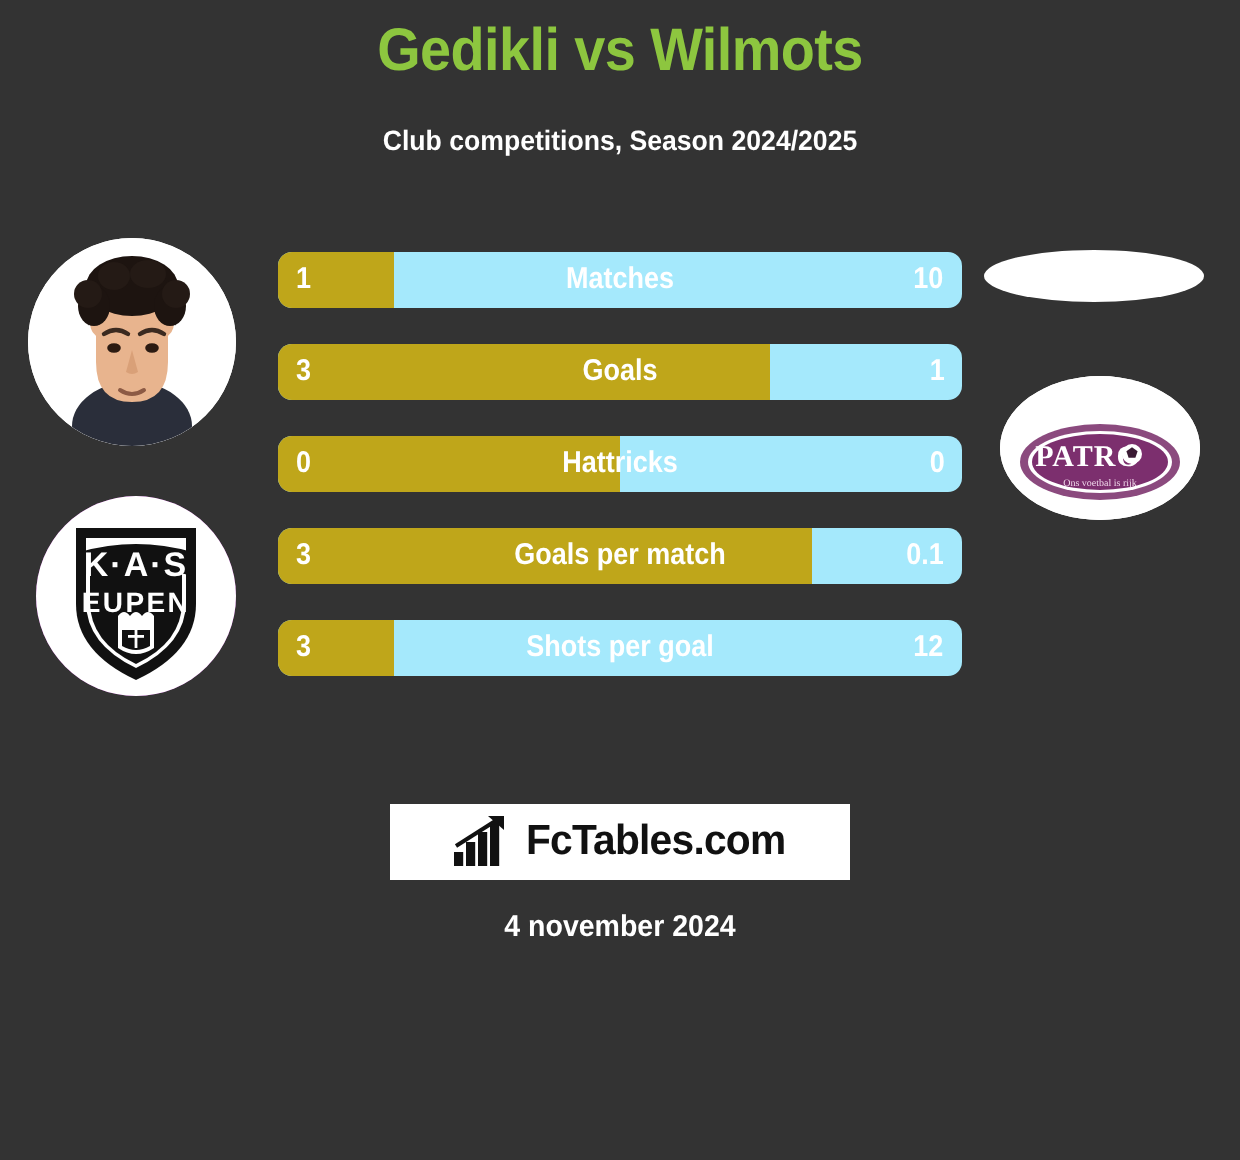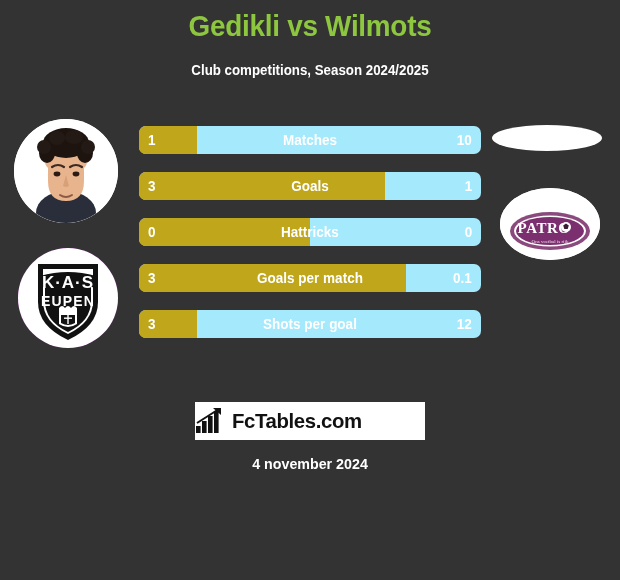--- a/index.html
+++ b/index.html
@@ -145,21 +145,21 @@
   
   .fctables {
     position: absolute;
     left: 195px;
     top: 402px;
     width: 230px;
     height: 38px;
     background: #FFFFFF;
     display: flex;
     align-items: center;
-    justify-content: flex-start;
+    justify-content: center;
     gap: 5px;
   }
   .fct-logo { display: block; }
   .fct-text {
     color: #111111;
     font-size: 21px;
     font-weight: bold;
     letter-spacing: -0.4px;
     transform: scaleX(0.97);
     white-space: nowrap;

